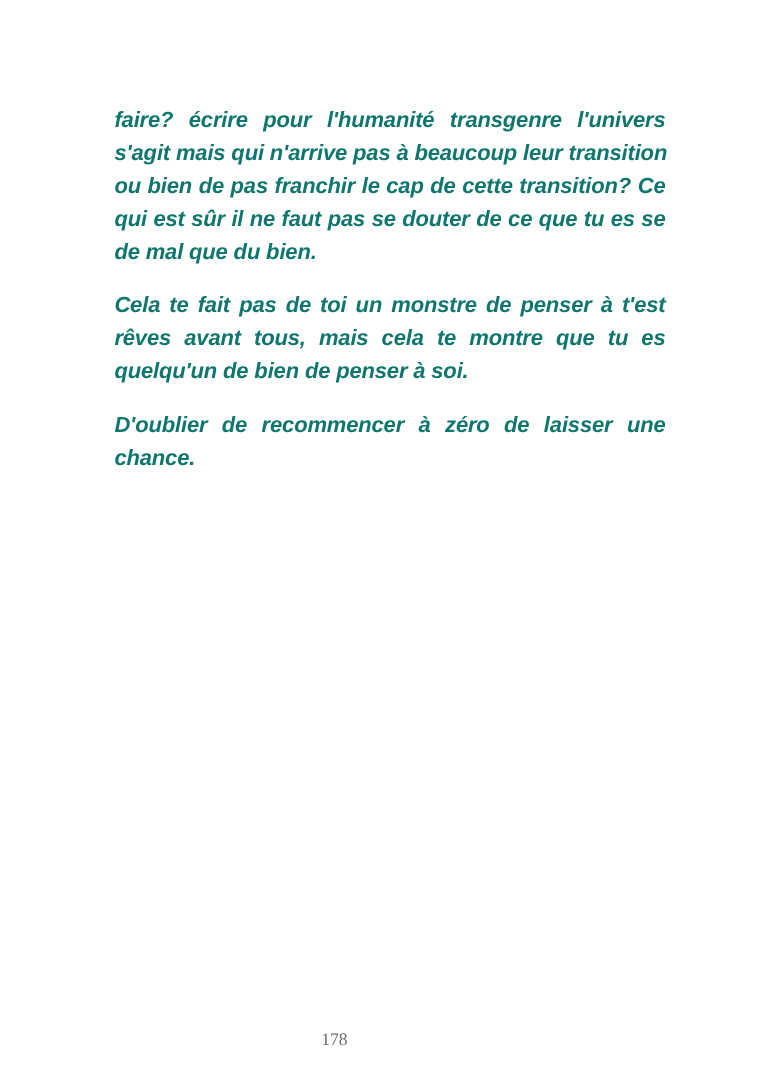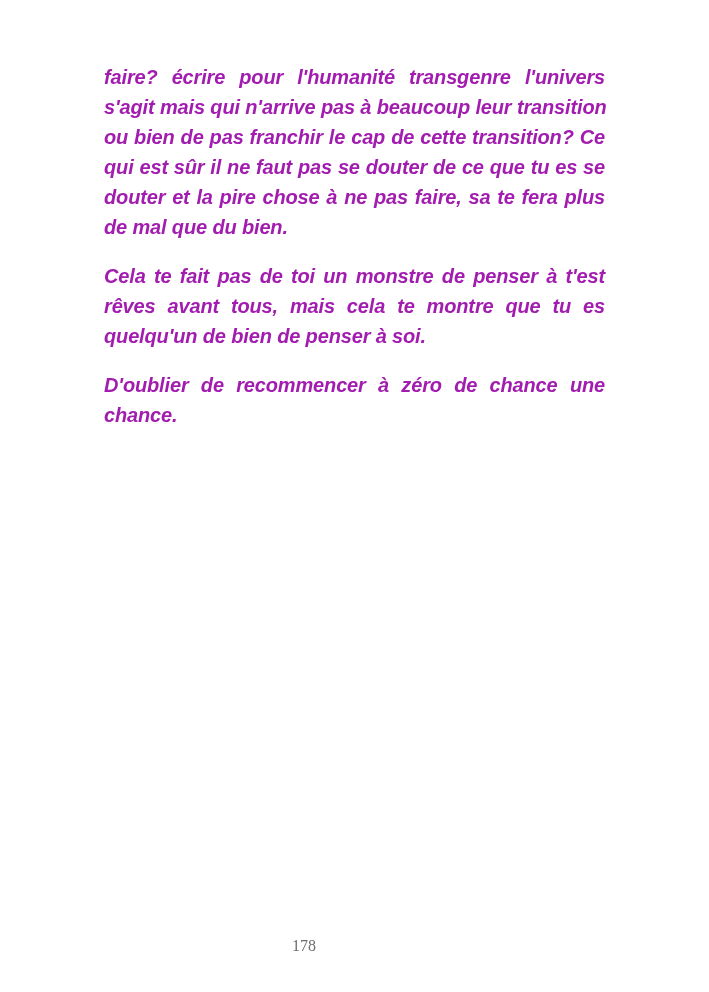--- a/index.html
+++ b/index.html
@@ -12,22 +12,22 @@
     width: 709px;
     height: 992px;
     background: #ffffff;
     overflow: hidden;
     font-family: "Liberation Sans", sans-serif;
   }
   .text-block {
     position: absolute;
     left: 104px;
     width: 501px;
-    top: 62px;
-    color: #a21caf;
+    top: 94px;
+    color: #0f766e;
     font-style: italic;
     font-weight: 700;
     font-size: 20px;
     line-height: 30px;
     letter-spacing: -0.15px;
   }
   .para {
     margin: 0 0 19px 0;
   }
   .line {
@@ -58,27 +58,26 @@
 </head>
 <body>
 
 <div class="page">
   <div class="text-block">
       <div class="para">
         <div class="line">faire? écrire pour l'humanité transgenre l'univers</div>
         <div class="line">s'agit mais qui n'arrive pas à beaucoup leur transition</div>
         <div class="line">ou bien de pas franchir le cap de cette transition? Ce</div>
         <div class="line">qui est sûr il ne faut pas se douter de ce que tu es se</div>
-        <div class="line">douter et la pire chose à ne pas faire, sa te fera plus</div>
         <div class="line last">de mal que du bien.</div>
       </div>
       <div class="para">
         <div class="line">Cela te fait pas de toi un monstre de penser à t'est</div>
         <div class="line">rêves avant tous, mais cela te montre que tu es</div>
         <div class="line last">quelqu'un de bien de penser à soi.</div>
       </div>
       <div class="para">
-        <div class="line">D'oublier de recommencer à zéro de chance une</div>
+        <div class="line">D'oublier de recommencer à zéro de laisser une</div>
         <div class="line last">chance.</div>
       </div>
     </div>
   <div class="page-number">178</div>
 </div>
 
 </body></html>

